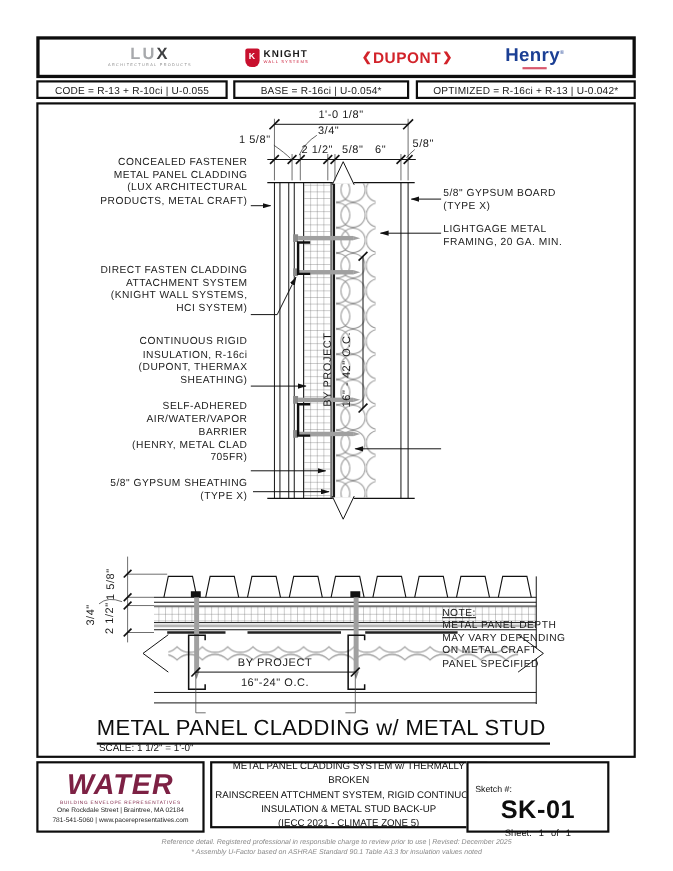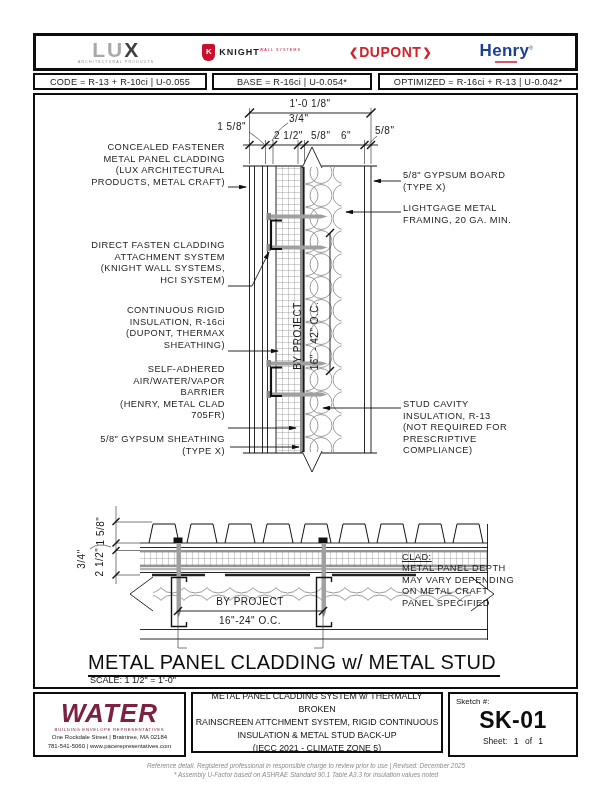--- a/index.html
+++ b/index.html
@@ -4,28 +4,28 @@
 <style>
   html,body{margin:0;padding:0;background:#e8e8e8;}
   .page{position:relative;width:612px;height:792px;background:#fff;margin:0 auto;
         font-family:"Liberation Sans",sans-serif;color:#1a1a1a;overflow:hidden;}
   .box{position:absolute;box-sizing:border-box;border:2px solid #0d0d0d;background:#fff;}
 
   
   .logo-strip{left:33px;top:33px;width:545px;height:38px;border-width:3px;
               display:flex;align-items:center;justify-content:center;gap:48px;}
   .logo{display:flex;flex-direction:column;align-items:center;line-height:1;}
-  .lux-main{font-size:21px;font-weight:bold;letter-spacing:2px;}
+  .lux-main{font-size:15px;font-weight:bold;letter-spacing:2px;}
   .lux-lu{color:#a7a9ac;} .lux-x{color:#3f4042;}
   .lux-sub{font-size:3.5px;letter-spacing:1.2px;color:#8a8a8a;margin-top:1px;}
   .knight{flex-direction:row;gap:4px;align-items:center;}
   .knight-shield{width:13px;height:17px;background:#c8102e;border-radius:2px 2px 6px 6px;
                  display:flex;align-items:center;justify-content:center;
                  color:#fff;font-size:8px;font-weight:bold;}
-  .knight-txt{display:flex;flex-direction:row;line-height:1;}
+  .knight-txt{display:flex;flex-direction:column;line-height:1;}
   .knight-name{font-size:9px;font-weight:bold;letter-spacing:1px;color:#1a1a1a;}
   .knight-sub{font-size:3.8px;letter-spacing:1px;color:#c8102e;margin-top:1.5px;}
   .dupont{flex-direction:row;align-items:center;gap:1px;color:#d2232a;font-weight:bold;}
   .dupont-name{font-size:14px;letter-spacing:0.5px;}
   .dupont-br{font-size:11px;}
   .henry-name{font-size:17px;font-weight:bold;color:#1b3f94;letter-spacing:0.3px;}
   .henry-reg{font-size:5px;color:#1b3f94;vertical-align:super;}
   .henry-tag{width:22px;height:2px;background:#c8102e;margin-top:2px;opacity:.7;}
 
   
@@ -57,21 +57,21 @@
   
   .tb-left{left:33px;top:692px;width:153px;height:65px;display:flex;flex-direction:column;
            align-items:center;justify-content:center;}
   .pace-name{font-size:26px;font-weight:bold;font-style:italic;color:#7d2144;
              letter-spacing:1px;line-height:1;}
   .pace-tag{font-size:4.3px;letter-spacing:0.7px;color:#7d2144;margin-top:1px;}
   .pace-addr,.pace-contact{font-size:6px;color:#222;margin-top:2px;line-height:1.1;}
   .tb-mid{left:191px;top:692px;width:252px;height:61px;display:flex;align-items:center;
           justify-content:center;text-align:center;font-size:8.8px;line-height:13.2px;
           white-space:pre-line;color:#111;}
-  .tb-right{left:448px;top:692px;width:130px;height:65px;padding:3px 6px;
+  .tb-right{left:424px;top:692px;width:130px;height:65px;padding:19px 6px;
             display:flex;flex-direction:column;}
   .sketch-label{font-size:8px;color:#111;}
   .sketch-num{font-size:23px;font-weight:bold;text-align:center;letter-spacing:0.5px;
               color:#0d0d0d;margin-top:1px;}
   .sheet{font-size:8.5px;text-align:center;word-spacing:4px;color:#111;margin-top:2px;}
 
   .footer-line{position:absolute;left:0;width:612px;text-align:center;font-style:italic;
                font-size:6.4px;color:#8a8a8a;}
   .f1{top:762px;} .f2{top:771px;}
 </style>
@@ -302,28 +302,23 @@
 BARRIER
 (HENRY, METAL CLAD
 705FR)</div>
   <div class="cad callout-left" style="top:434px;">5/8" GYPSUM SHEATHING
 (TYPE X)</div>
 
   <div class="cad callout-right" style="top:170px;">5/8" GYPSUM BOARD
 (TYPE X)</div>
   <div class="cad callout-right" style="top:203px;">LIGHTGAGE METAL
 FRAMING, 20 GA. MIN.</div>
-  <div class="cad callout-right" style="top:399px;">STUD CAVITY
-INSULATION, R-13
-(NOT REQUIRED FOR
-PRESCRIPTIVE
-COMPLIANCE)</div>
 
   <div class="cad note">
-    <span class="note-title">CLAD:</span>
+    <span class="note-title">NOTE:</span>
     <div>METAL PANEL DEPTH
 MAY VARY DEPENDING
 ON METAL CRAFT
 PANEL SPECIFIED</div>
   </div>
 
   <div class="detail-title">METAL PANEL CLADDING w/ METAL STUD</div>
   <div class="detail-scale">SCALE: 1 1/2" = 1'-0"</div>
 
   <div class="box tb-left">

